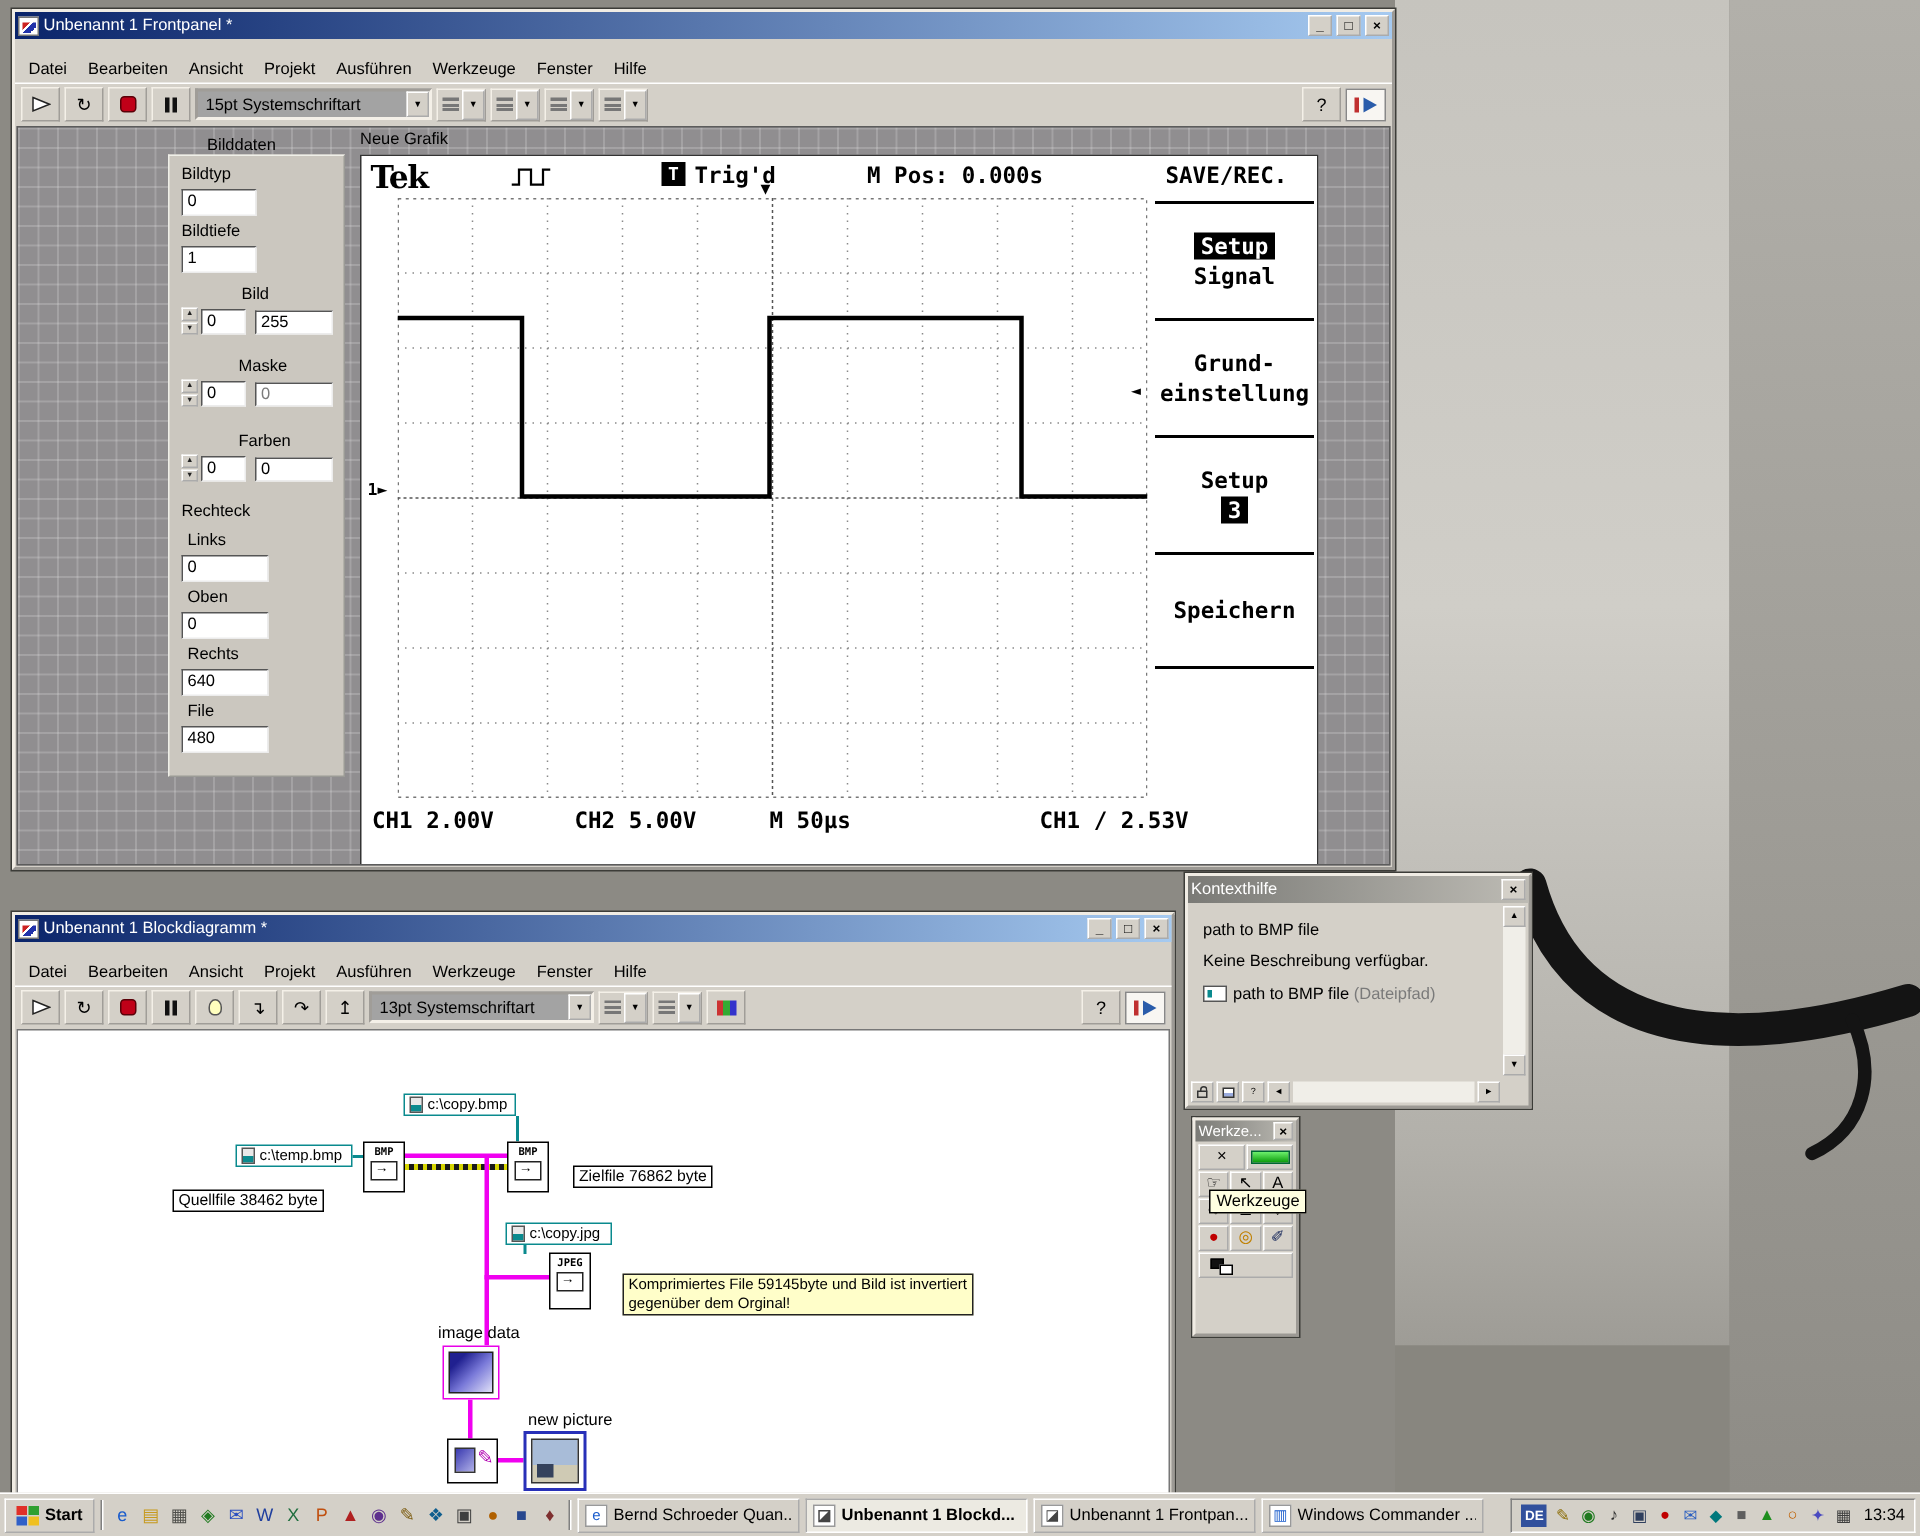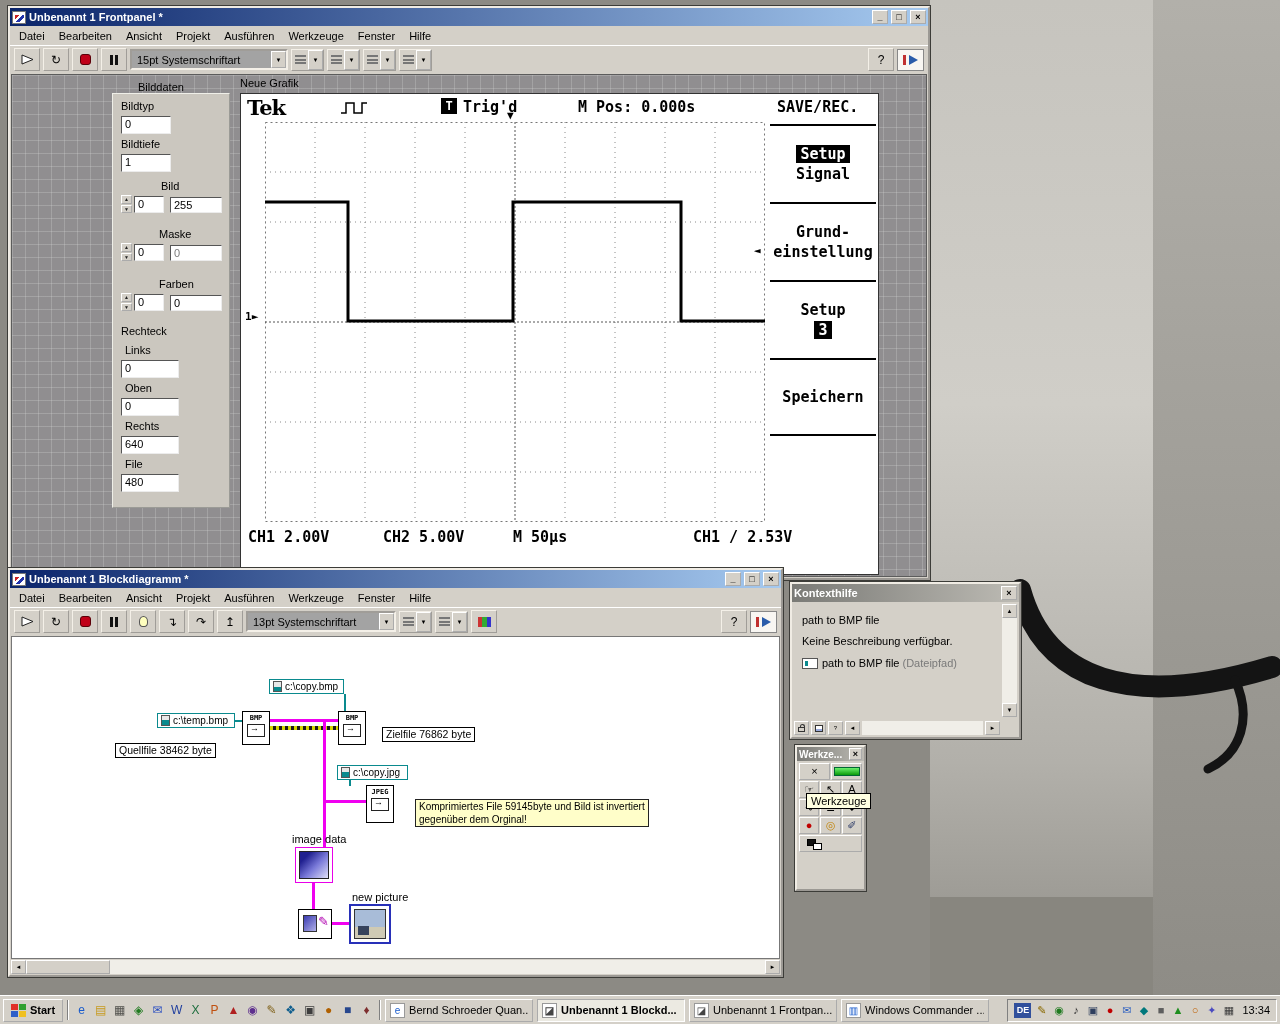--- a/index.html
+++ b/index.html
@@ -3,25 +3,25 @@
 <meta charset="utf-8">
 <style>
 *{margin:0;padding:0;box-sizing:border-box}
 html,body{width:1280px;height:1024px;overflow:hidden}
 body{position:relative;background:#8c8a84;font-family:"Liberation Sans",sans-serif;font-size:11px;color:#000}
 .abs{position:absolute}
 
 .win{position:absolute;background:#d4d0c8;border:2px outset #f0ece4;box-shadow:0 0 0 1px #3c3c38;display:flex;flex-direction:column}
 .tbar{height:18px;display:flex;align-items:center;gap:3px;padding:0 2px;background:linear-gradient(90deg,#0a246a,#a6caf0);flex:0 0 auto}
 .tbar.inactive{background:linear-gradient(90deg,#7a7a76,#bdbbb4)}
-.ttext{flex:1;color:#fff;font-weight:bold;font-size:11px;white-space:nowrap;overflow:hidden}
+.ttext{flex:1;color:#fff;font-weight:normal;font-size:11px;white-space:nowrap;overflow:hidden}
 .wbtn{width:16px;height:14px;background:#d4d0c8;border:1px outset #fff;display:flex;align-items:center;justify-content:center;font:bold 9px "Liberation Sans",sans-serif;color:#000;flex:0 0 auto}
 .appico{width:14px;height:13px;background:#fff;border:1px solid #777;position:relative;flex:0 0 auto}
 .appico::after{content:"";position:absolute;left:2px;top:3px;width:9px;height:7px;background:linear-gradient(135deg,#c22 0 30%,#fff 30% 45%,#23a 45% 75%,#fff 75%)}
-.mbar{display:flex;padding:2px 2px 1px;flex:0 0 auto}
+.mbar{display:flex;padding:12px 2px 1px;flex:0 0 auto}
 .mitem{padding:2px 7px;white-space:nowrap}
 .toolrow{display:flex;align-items:center;gap:3px;padding:2px 4px 3px;border-top:1px solid #fff;flex:0 0 auto}
 .tbtn{width:26px;height:23px;background:#d4d0c8;border:1px outset #f4f0e8;display:flex;align-items:center;justify-content:center;font-size:12px;line-height:1;flex:0 0 auto}
 .combo{height:21px;background:#a3a3a3;border:2px inset #f4f0e8;display:flex;align-items:center;padding-left:5px;gap:4px;flex:0 0 auto}
 .carr{width:15px;align-self:stretch;margin-left:auto;background:#d4d0c8;border:1px outset #fff;display:flex;align-items:center;justify-content:center;font-size:6px;flex:0 0 auto}
 .ddbtn{width:33px;height:22px;background:#d4d0c8;border:1px outset #f4f0e8;display:flex;align-items:center;justify-content:flex-start;padding-left:3px;gap:2px;flex:0 0 auto}
 .ddart{width:11px;height:9px;background:linear-gradient(#777 0 2px,transparent 2px 4px,#777 4px 6px,transparent 6px 7px,#777 7px)}
 .stopdot{width:11px;height:11px;background:#c00018;border:1px solid #5a0008;border-radius:3px}
 .pausebars{display:flex;gap:2px}
 .pausebars i{width:3px;height:10px;background:#111}
@@ -295,21 +295,21 @@
       </div>
 
       <span class="sc-el" style="left:7px;top:434px">CH1 2.00V</span>
       <span class="sc-el" style="left:142px;top:434px">CH2 5.00V</span>
       <span class="sc-el" style="left:272px;top:434px">M 50µs</span>
       <span class="sc-el" style="left:452px;top:434px">CH1 / 2.53V</span>
     </div>
   </div>
 </div>
 
-<div class="win" style="left:8px;top:568px;width:775px;height:409px">
+<div class="win" style="left:8px;top:608px;width:775px;height:409px">
   <div class="tbar">
     <span class="appico"></span>
     <span class="ttext">Unbenannt 1 Blockdiagramm *</span>
     <span class="wbtn">_</span>
     <span class="wbtn">□</span>
     <span class="wbtn">×</span>
   </div>
   <div class="mbar">
 
   <span class="mitem">Datei</span>

